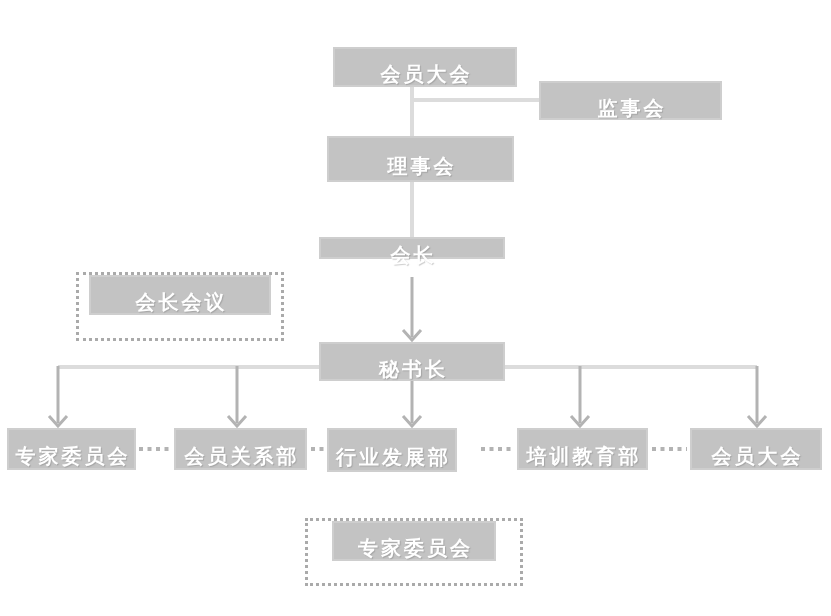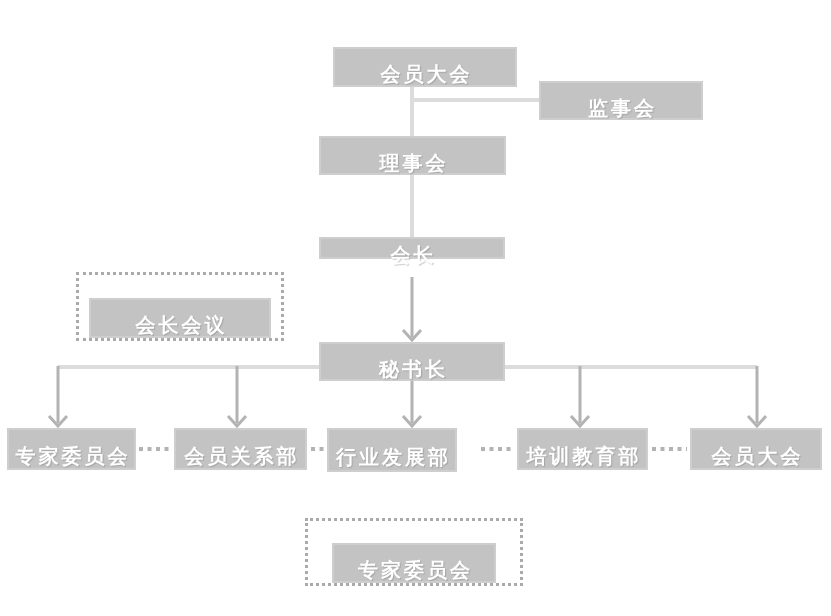--- a/index.html
+++ b/index.html
@@ -25,21 +25,21 @@
     font-size:20px;
     letter-spacing:3px;
     text-shadow:1px 1px 1px rgba(110,110,110,.35);
     white-space:nowrap;
   }
   .node .lbl{display:inline-block;transform:translateX(1.5px);margin-top:15px;}
   .dotted-wrap{
     position:absolute;
     box-sizing:border-box;
     border:3px dotted var(--dotted-border);
-    display:flex;align-items:flex-end;justify-content:center;
+    display:flex;align-items:flex-start;justify-content:center;
   }
   .dotted-wrap .node{position:static;}
 </style>
 </head>
 <body>
 
 <div class="stage" style="--background: #ffffff; --node-fill: #c3c3c3; --node-border: #cecece; --node-text: #ffffff; --connector-light: #dcdcdc; --connector-arrow: #b3b3b3; --dotted-border: #aaaaaa; --sibling-dotted: #b3b3b3;">
 
   <svg class="wires" width="831" height="616" viewBox="0 0 831 616">
 
@@ -69,25 +69,25 @@
     <line class="ln-dot" x1="139" y1="449" x2="172" y2="449"></line>
     <line class="ln-dot" x1="311" y1="449" x2="344" y2="449"></line>
     <line class="ln-dot" x1="481" y1="449" x2="514" y2="449"></line>
     <line class="ln-dot" x1="652" y1="449" x2="687" y2="449"></line>
   </svg>
 
   <div class="node" style="left:333px;top:47px;width:184px;height:40px">
     <span class="lbl">会员大会</span>
   </div>
 
-  <div class="node" style="left:539px;top:81px;width:164px;height:39px">
+  <div class="node" style="left:539px;top:81px;width:183px;height:39px">
     <span class="lbl">监事会</span>
   </div>
 
-  <div class="node" style="left:319px;top:136px;width:187px;height:39px">
+  <div class="node" style="left:327px;top:136px;width:187px;height:46px">
     <span class="lbl">理事会</span>
   </div>
 
   <div class="node" style="left:319px;top:237px;width:186px;height:22px">
     <span class="lbl">会长</span>
   </div>
 
   <div class="dotted-wrap" style="left:76px;top:272px;width:208px;height:69px">
     <div class="node" style="width:182px;height:40px">
       <span class="lbl">会长会议</span>

